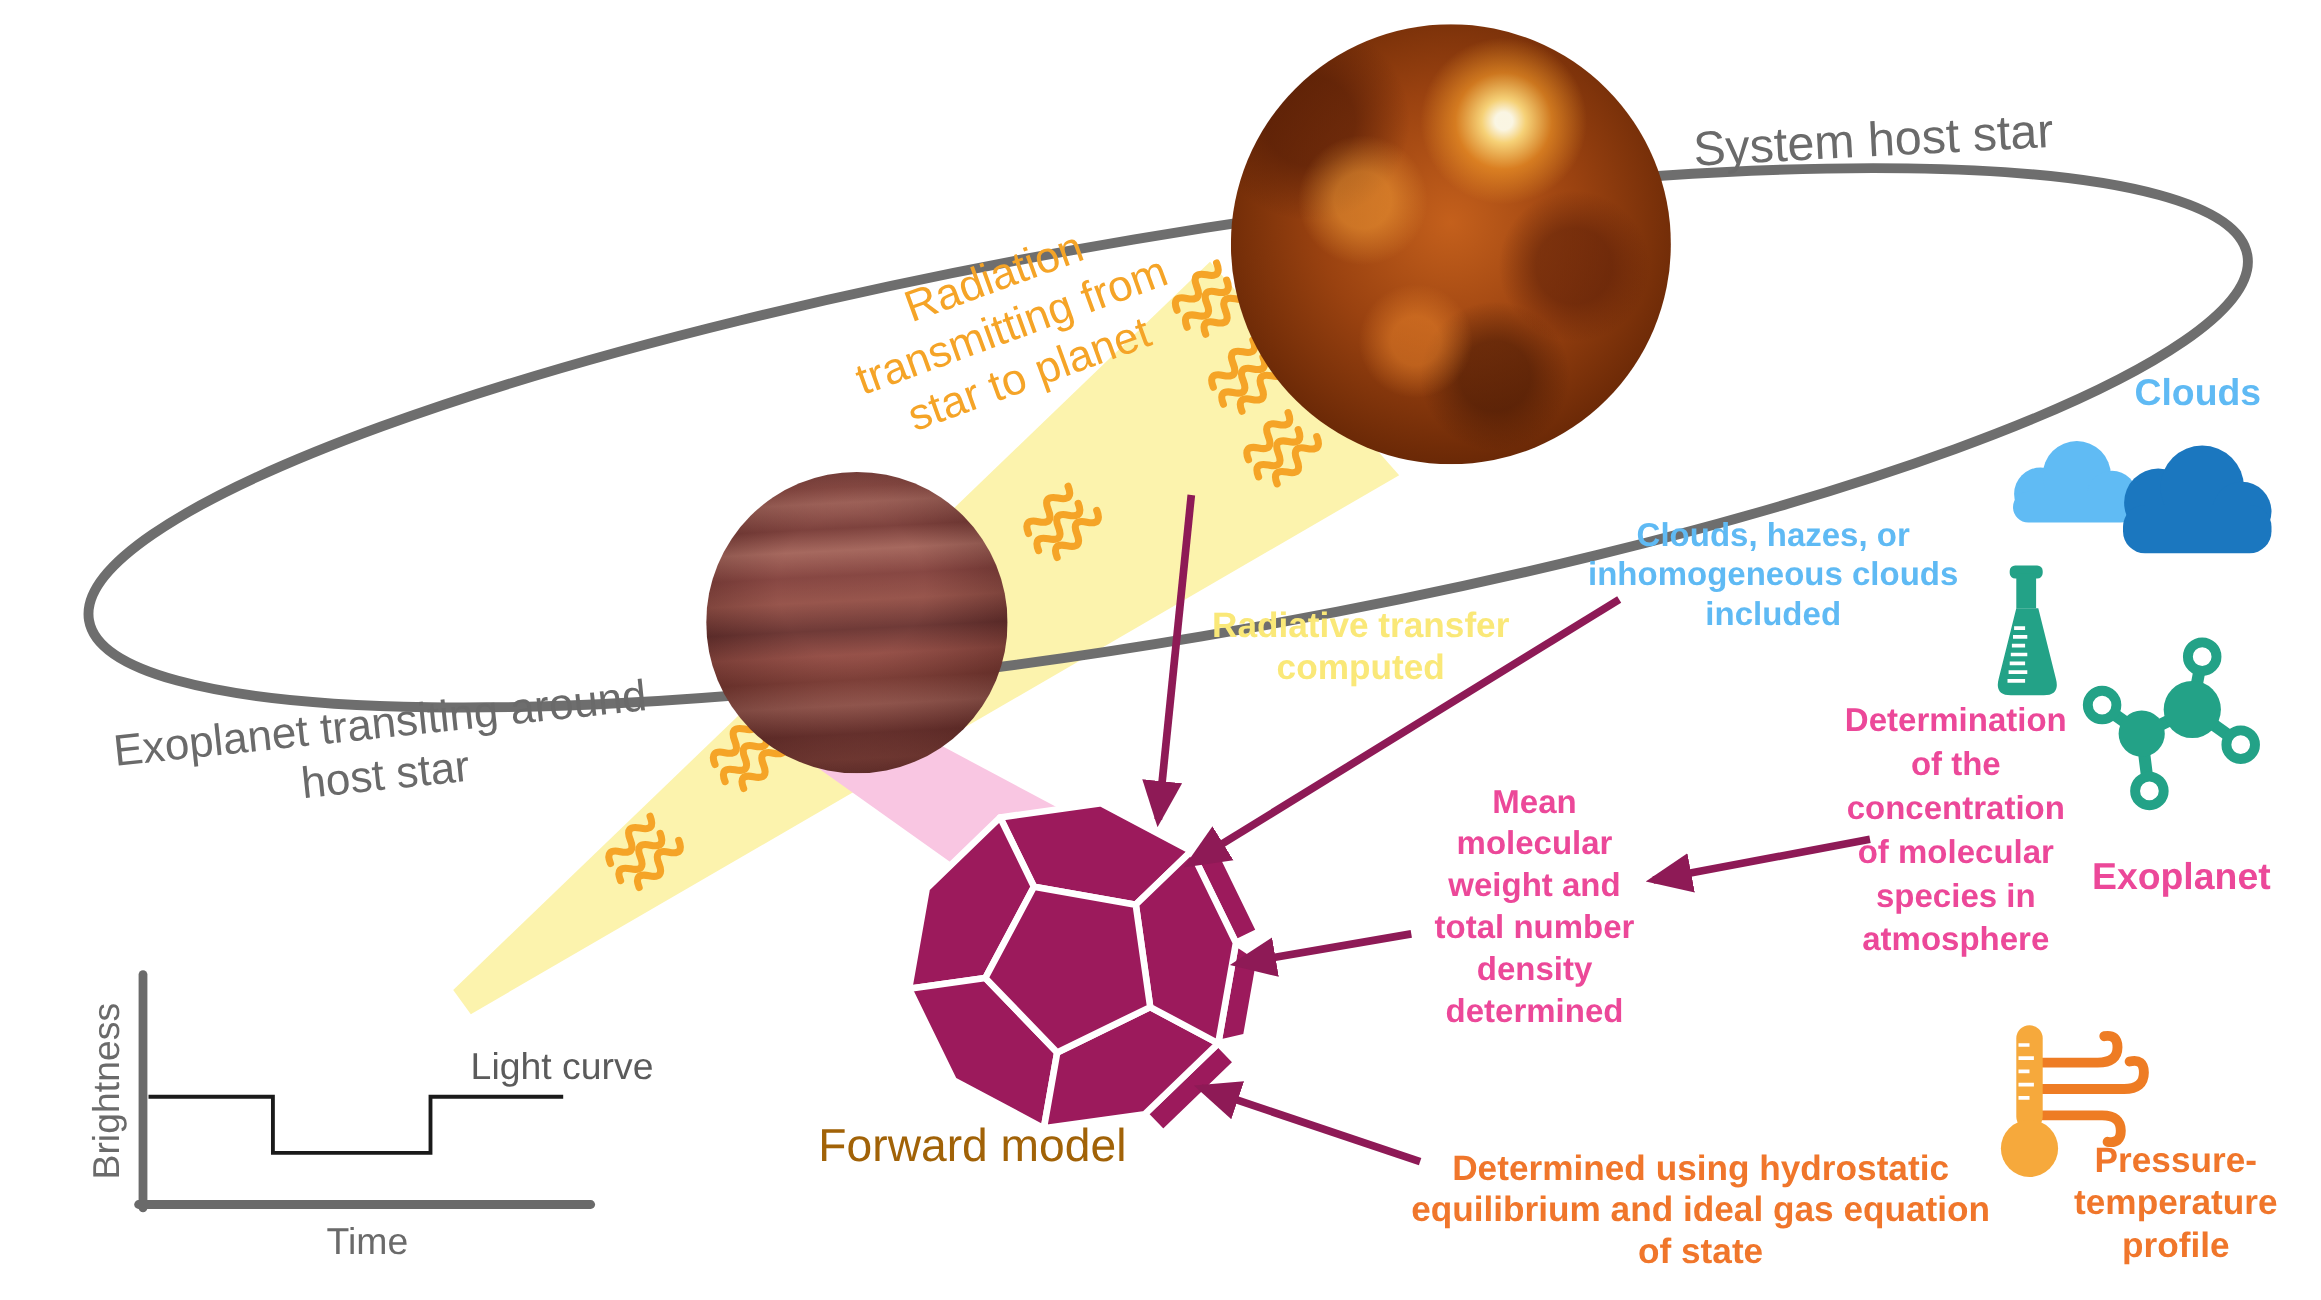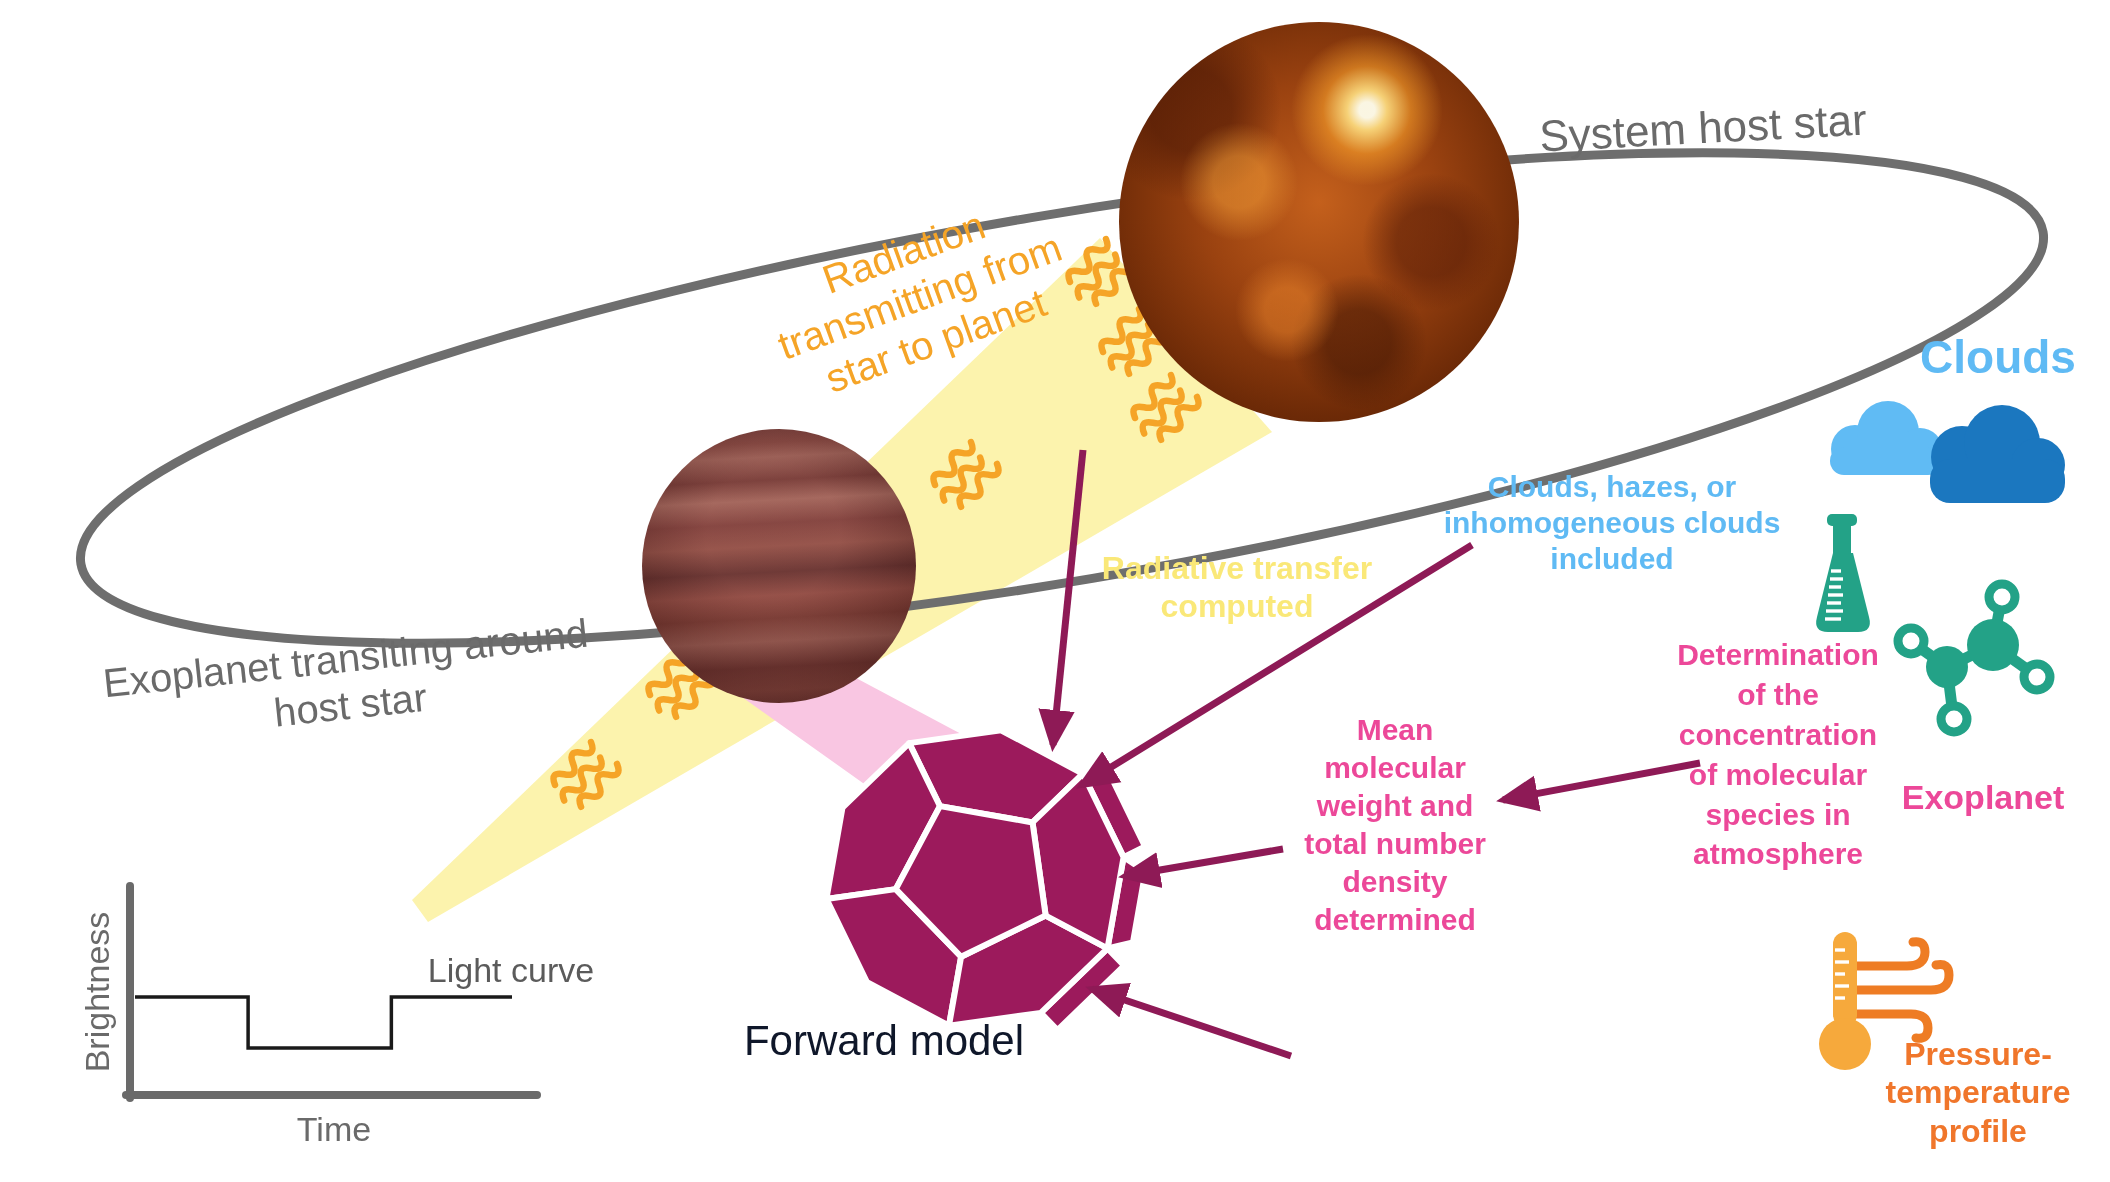--- a/index.html
+++ b/index.html
@@ -6,21 +6,21 @@
   .stage{position:relative;width:2110px;height:1182px;overflow:hidden;background:#ffffff;
          font-family:"Liberation Sans",sans-serif;}
   svg.layer{position:absolute;left:0;top:0;width:2110px;height:1182px;}
   .txt{position:absolute;transform:translate(-50%,-50%);white-space:pre-line;text-align:center;line-height:1.18;}
   .gray{color:#6a6a6a;}
   .orange{color:#f5a427;}
   .dorange{color:#f0762b;font-weight:700;}
   .yellow{color:#fae878;font-weight:700;}
   .lblue{color:#5fbaf4;font-weight:700;}
   .teal{color:#ec4899;font-weight:700;}
-  .maroon{color:#0f172a;text-align:center;}
+  .maroon{color:#a16207;text-align:center;}
   .star{position:absolute;left:1119px;top:22px;width:400px;height:400px;border-radius:50%;
     background:
       radial-gradient(circle at 62% 22%, rgba(255,255,238,.95) 0 2%, rgba(255,224,130,.9) 5%, rgba(255,166,44,.55) 11%, rgba(200,90,20,0) 19%),
       radial-gradient(circle at 30% 40%, rgba(255,170,60,.45) 0 7%, rgba(255,170,60,0) 16%),
       radial-gradient(circle at 78% 55%, rgba(90,30,8,.55) 0 9%, rgba(90,30,8,0) 18%),
       radial-gradient(circle at 42% 72%, rgba(255,150,50,.4) 0 6%, rgba(255,150,50,0) 14%),
       radial-gradient(circle at 18% 22%, rgba(80,26,6,.6) 0 9%, rgba(80,26,6,0) 20%),
       radial-gradient(circle at 60% 80%, rgba(60,20,4,.5) 0 8%, rgba(60,20,4,0) 17%),
       radial-gradient(circle at 50% 45%, #c4601c 0%, #9a4210 40%, #6d2a07 72%, #471a04 100%);
   }
@@ -168,21 +168,21 @@
 
   <div class="txt gray" style="left:348px;top:682px;font-size:40px;transform:translate(-50%,-50%) rotate(-6deg);">Exoplanet transiting around
 host star</div>
 
 
   <div class="txt yellow" style="left:1237px;top:568px;font-size:32px;margin-top:20px;">Radiative transfer
 computed</div>
 
   <div class="txt maroon" style="left:884px;top:1041px;font-size:42px;">Forward model</div>
 
-  <div class="txt lblue" style="left:1998px;top:357px;font-size:46px;">Clouds</div>
+  <div class="txt lblue" style="left:1998px;top:357px;font-size:34px;">Clouds</div>
 
   <div class="txt lblue" style="left:1612px;top:523px;font-size:30px;line-height:1.2;">Clouds, hazes, or
 inhomogeneous clouds
 included</div>
 
   <div class="txt teal" style="left:1778px;top:755px;font-size:30px;line-height:1.33;">Determination
 of the
 concentration
 of molecular
 species in
@@ -190,20 +190,23 @@
 
   <div class="txt teal" style="left:1983px;top:797px;font-size:34px;">Exoplanet</div>
 
   <div class="txt teal" style="left:1395px;top:825px;font-size:30px;line-height:1.27;">Mean
 molecular
 weight and
 total number
 density
 determined</div>
 
+  <div class="txt dorange" style="left:1546px;top:1100px;font-size:32px;line-height:1.17;">Determined using hydrostatic
+equilibrium and ideal gas equation
+of state</div>
 
   <div class="txt dorange" style="left:1947px;top:1093px;font-size:32px;line-height:1.2;margin-left:31px;">Pressure-
 temperature
 profile</div>
 
   <div class="txt gray" style="left:97px;top:992px;font-size:34px;transform:translate(-50%,-50%) rotate(-90deg);">Brightness</div>
 
   <div class="txt gray" style="left:334px;top:1129px;font-size:34px;">Time</div>
 
   <div class="txt" style="left:474px;top:970px;font-size:34px;color:#5b5b5b;margin-left:37px;">Light curve</div>

